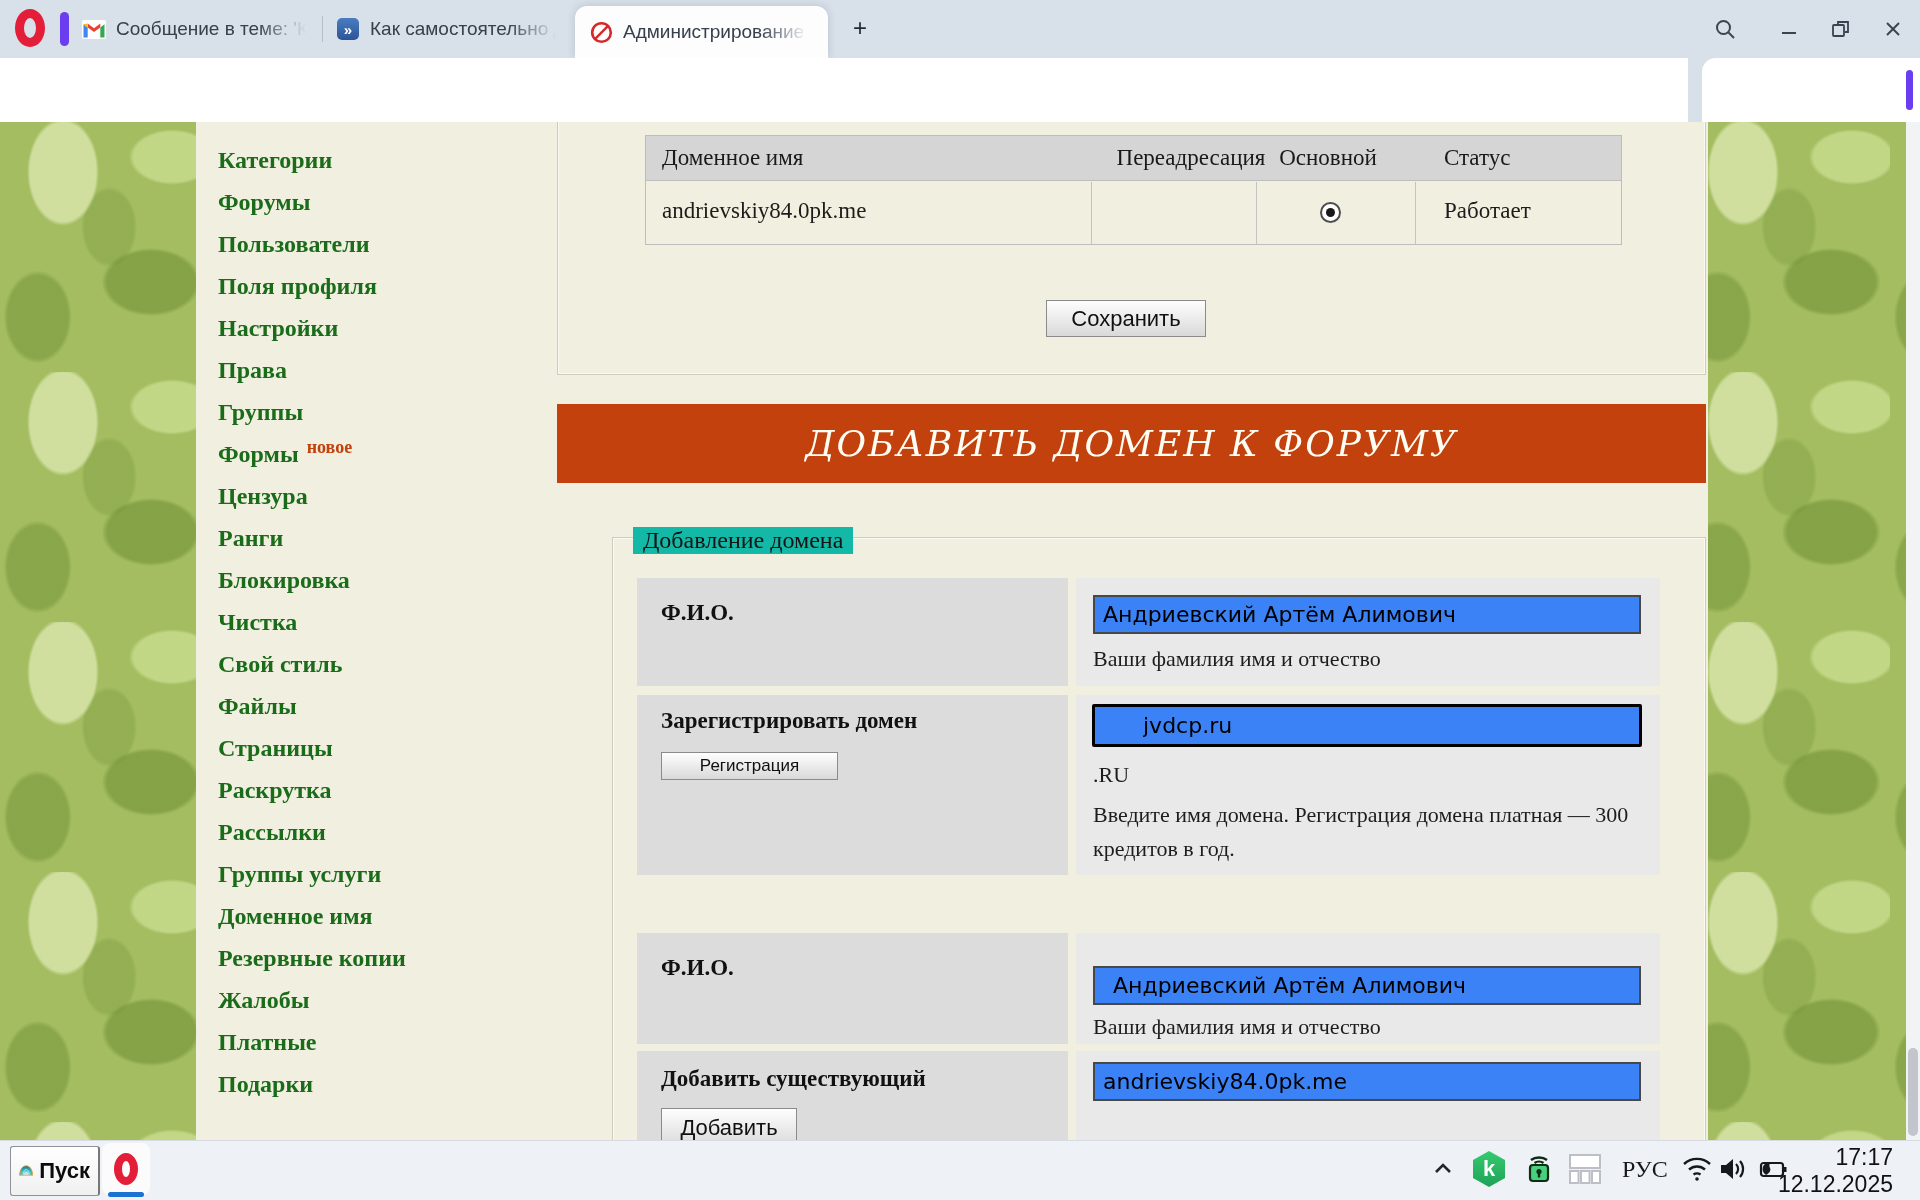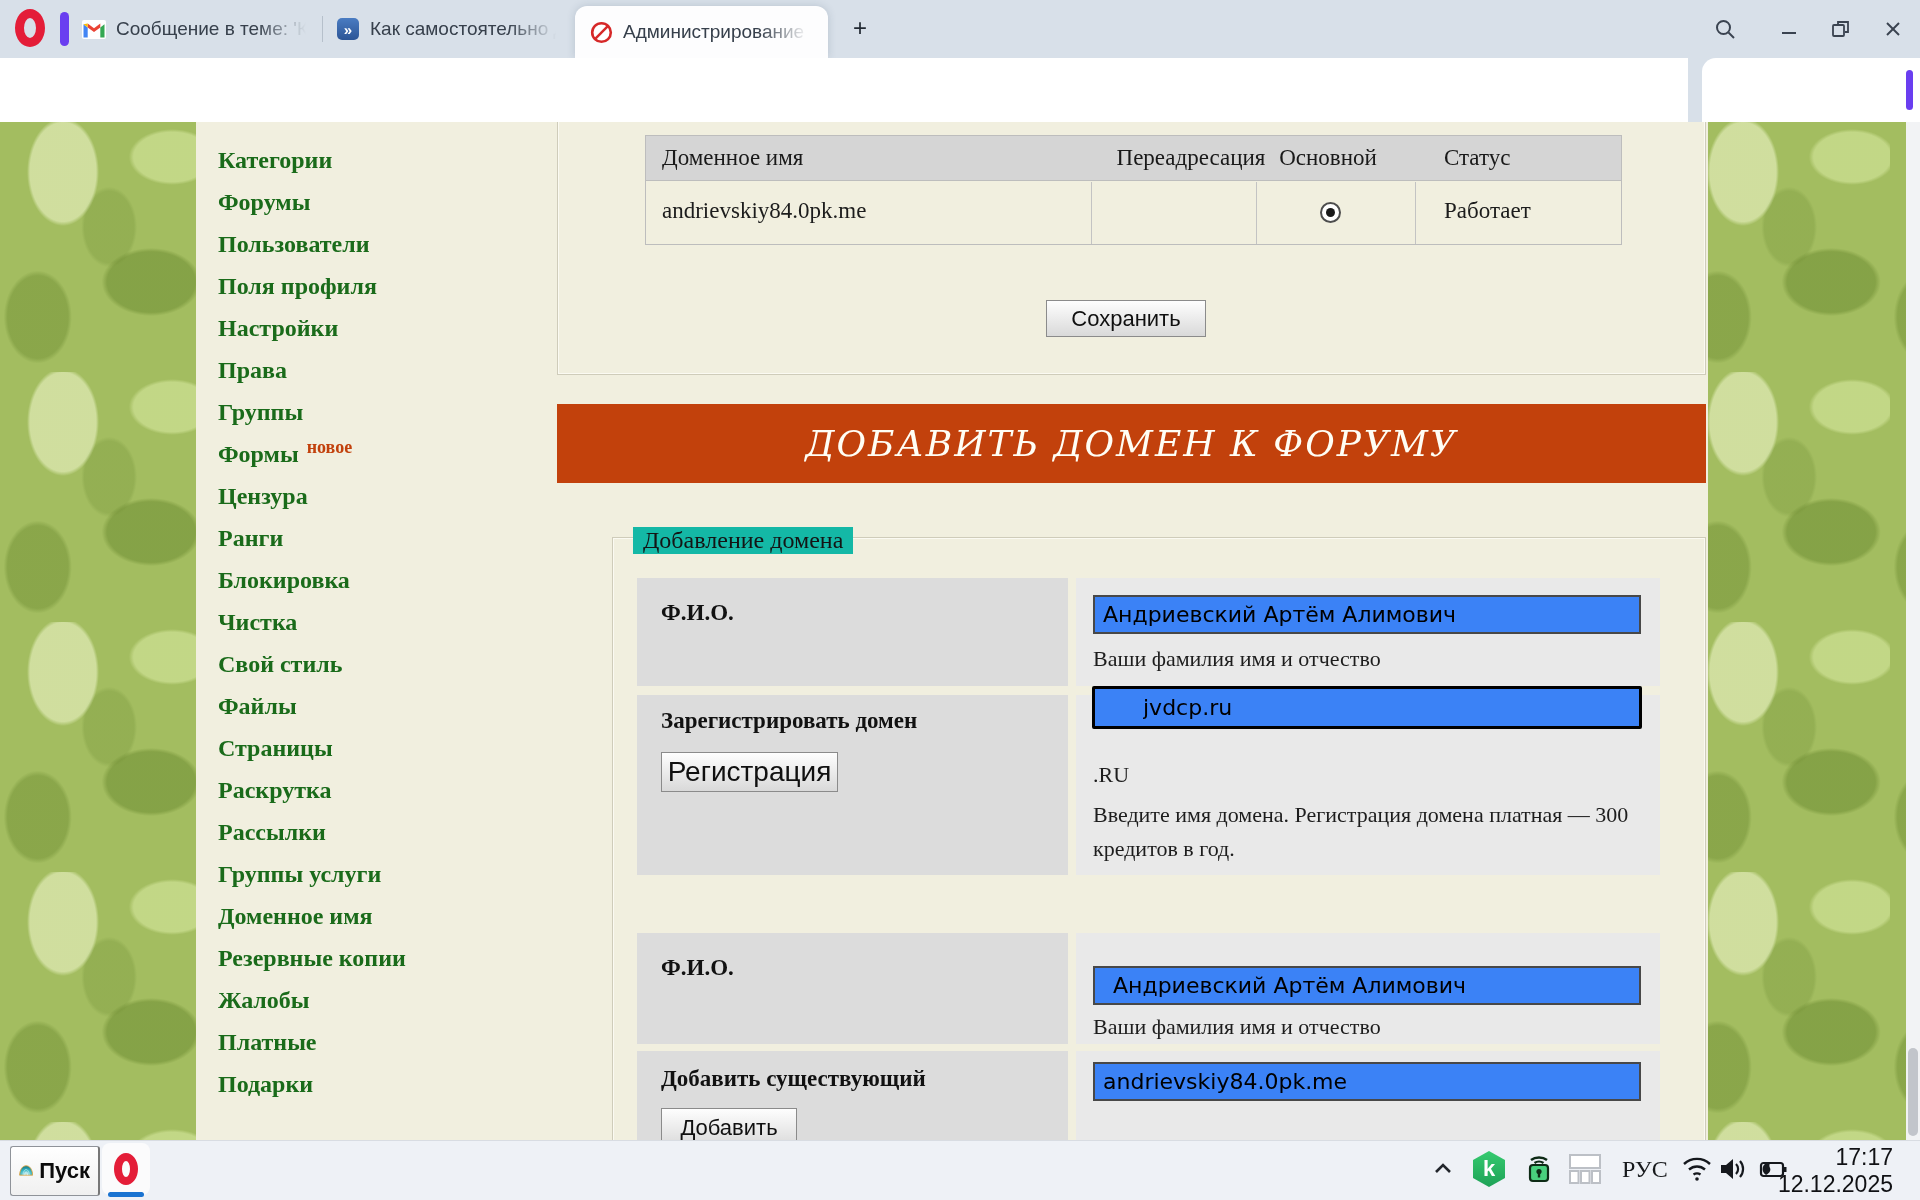--- a/index.html
+++ b/index.html
@@ -375,22 +375,22 @@
 
   <div class="cell-label" style="top:456px; height:108px;"></div>
   <div class="cell-input" style="top:456px; height:108px;"></div>
   <span class="flabel" style="top:478px;">Ф.И.О.</span>
   <input class="tinput" style="top: 473px;" value="Андриевский Артём Алимович">
   <span class="fhint" style="top:520px;">Ваши фамилия имя и отчество</span>
 
   <div class="cell-label" style="top:573px; height:180px;"></div>
   <div class="cell-input" style="top:573px; height:180px;"></div>
   <span class="flabel" style="top:586px;">Зарегистрировать домен</span>
-  <button class="gbtn abs" style="left:661px; top:630px; width:177px; height:40px; font-size:28px;">Регистрация</button>
-  <input class="tinput focused" style="top: 564px; padding-left: 48px;" value="jvdcp.ru">
+  <button class="gbtn abs" style="left:661px; top:630px; width:177px; height:28px; font-size:17px;">Регистрация</button>
+  <input class="tinput focused" style="top: 582px; padding-left: 48px;" value="jvdcp.ru">
   <span class="fhint" style="top:636px;">.RU</span>
   <span class="fhint" style="top:676px; width:560px; display:block;">Введите имя домена. Регистрация домена платная — 300 кредитов в год.</span>
 
   <div class="cell-label" style="top:811px; height:111px;"></div>
   <div class="cell-input" style="top:811px; height:111px;"></div>
   <span class="flabel" style="top:833px;">Ф.И.О.</span>
   <input class="tinput" style="top: 844px; padding-left: 18px;" value="Андриевский Артём Алимович">
   <span class="fhint" style="top:888px;">Ваши фамилия имя и отчество</span>
 
   <div class="cell-label" style="top:929px; height:160px;"></div>

